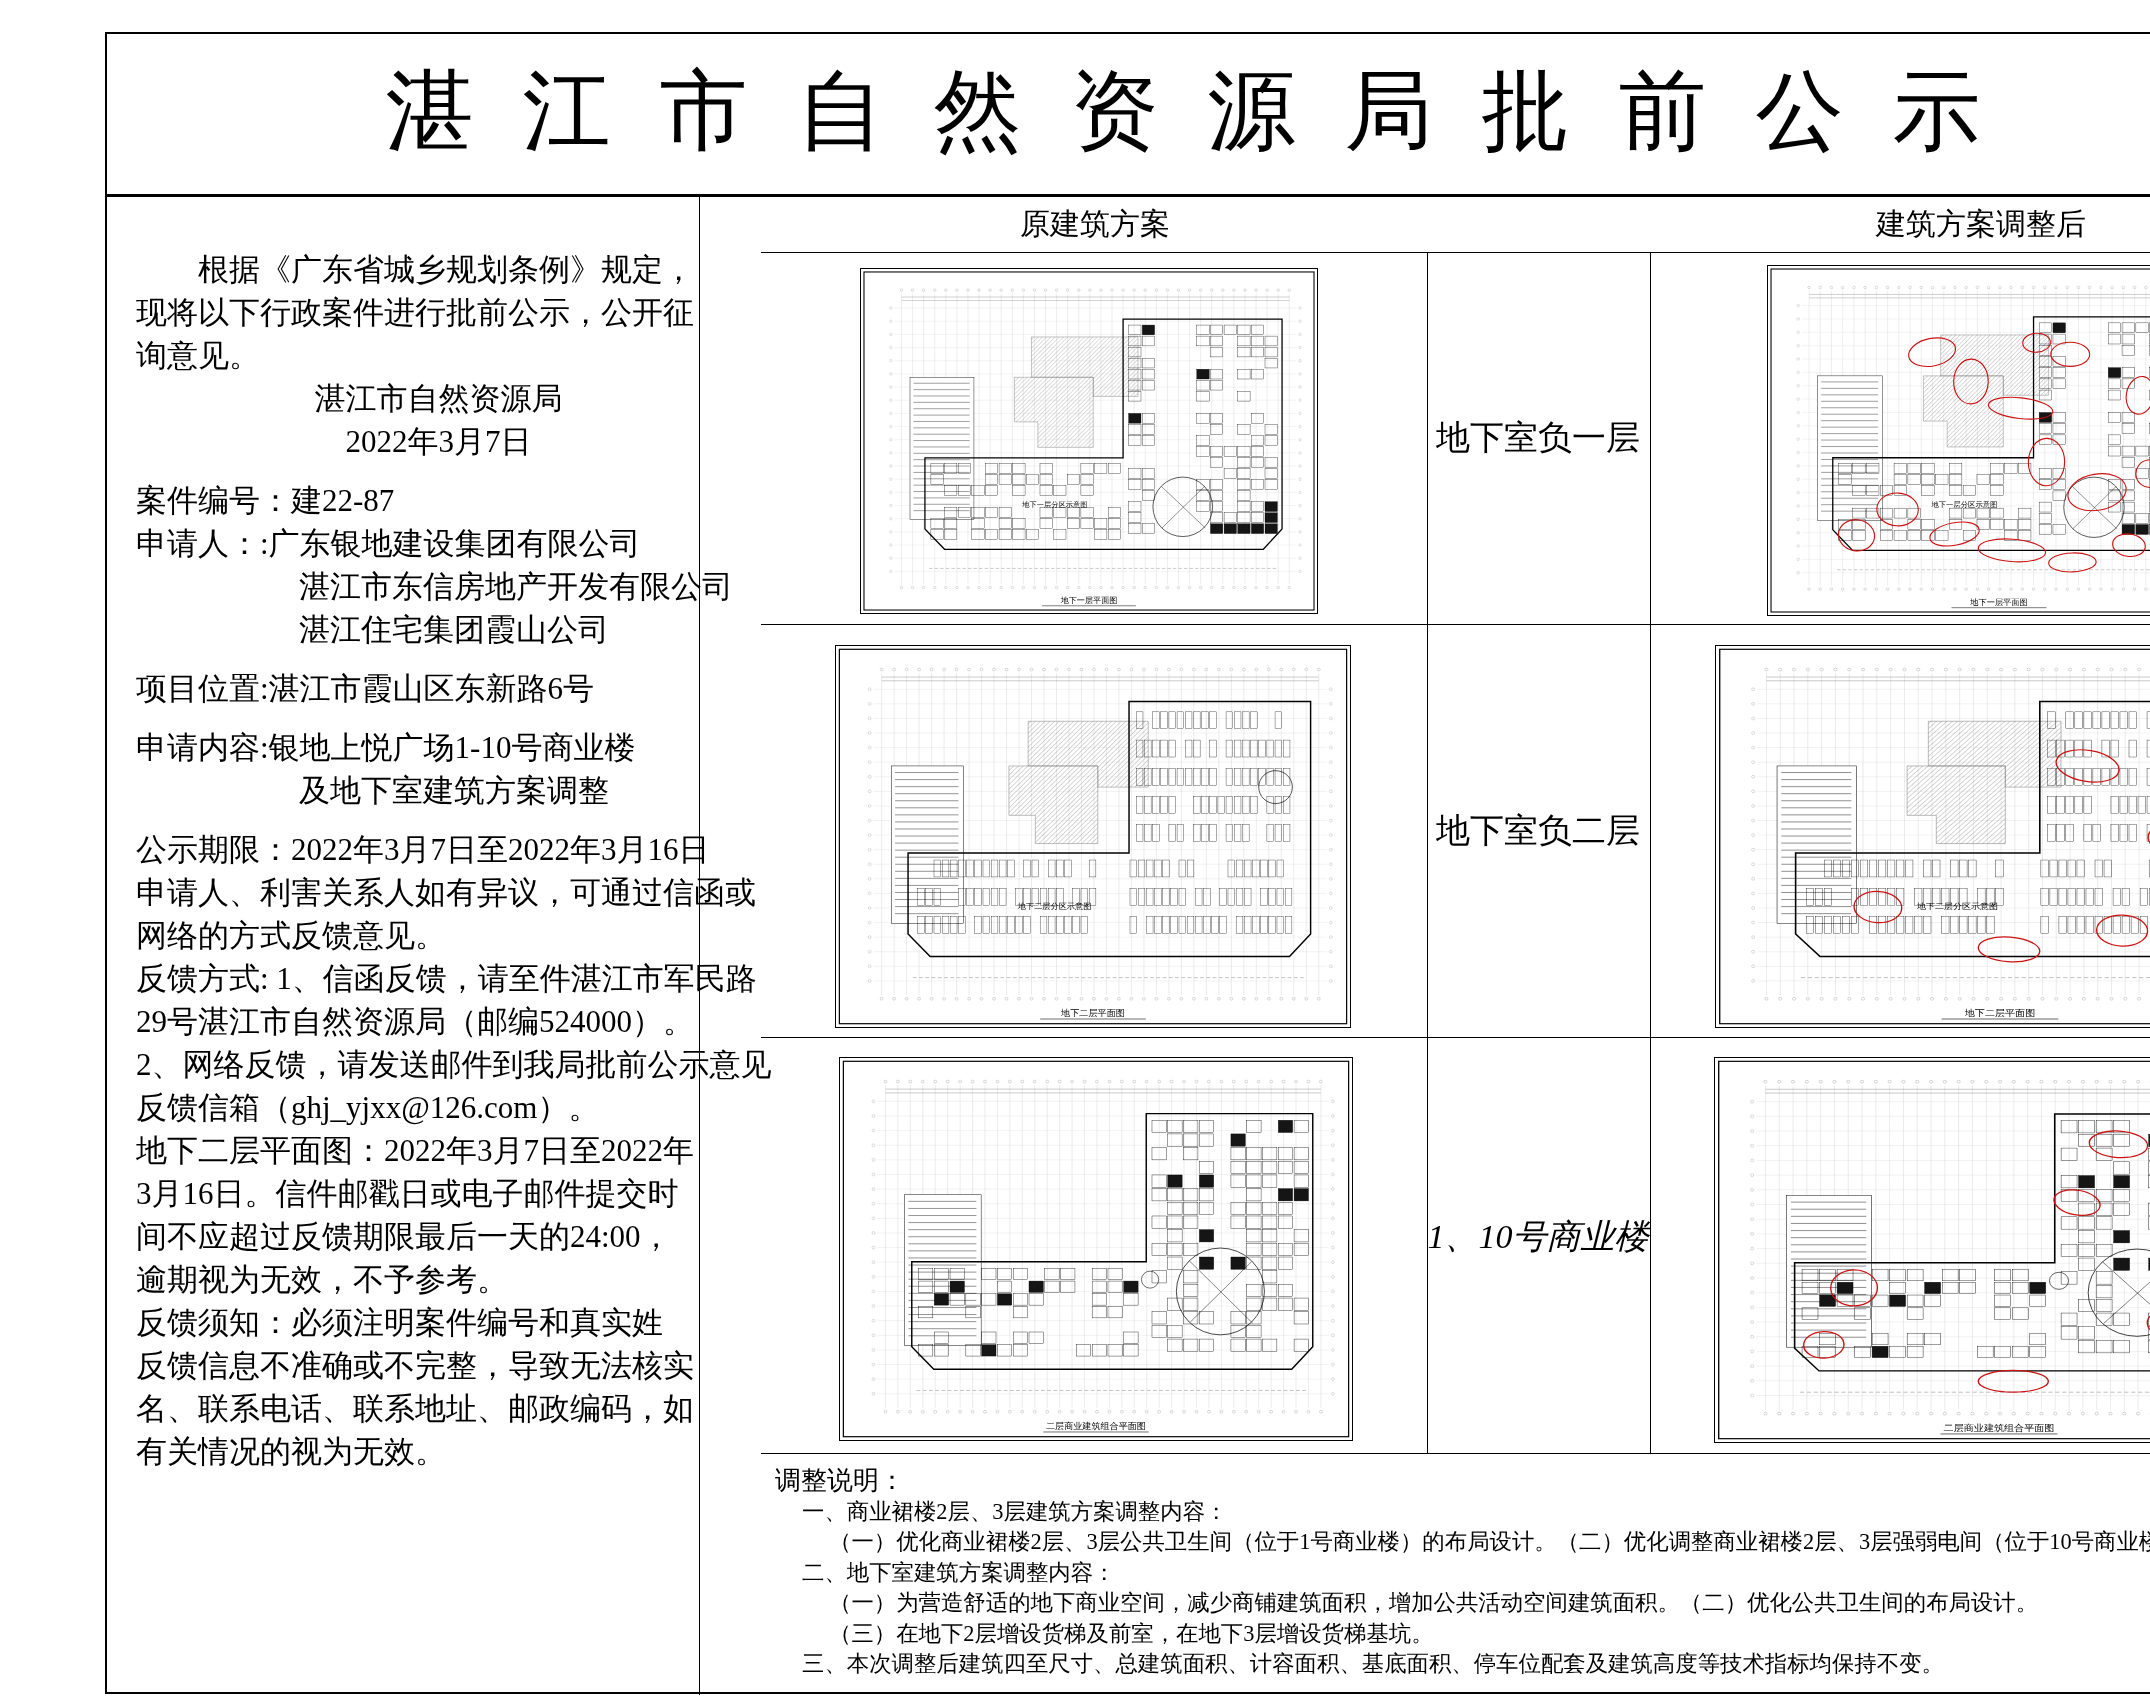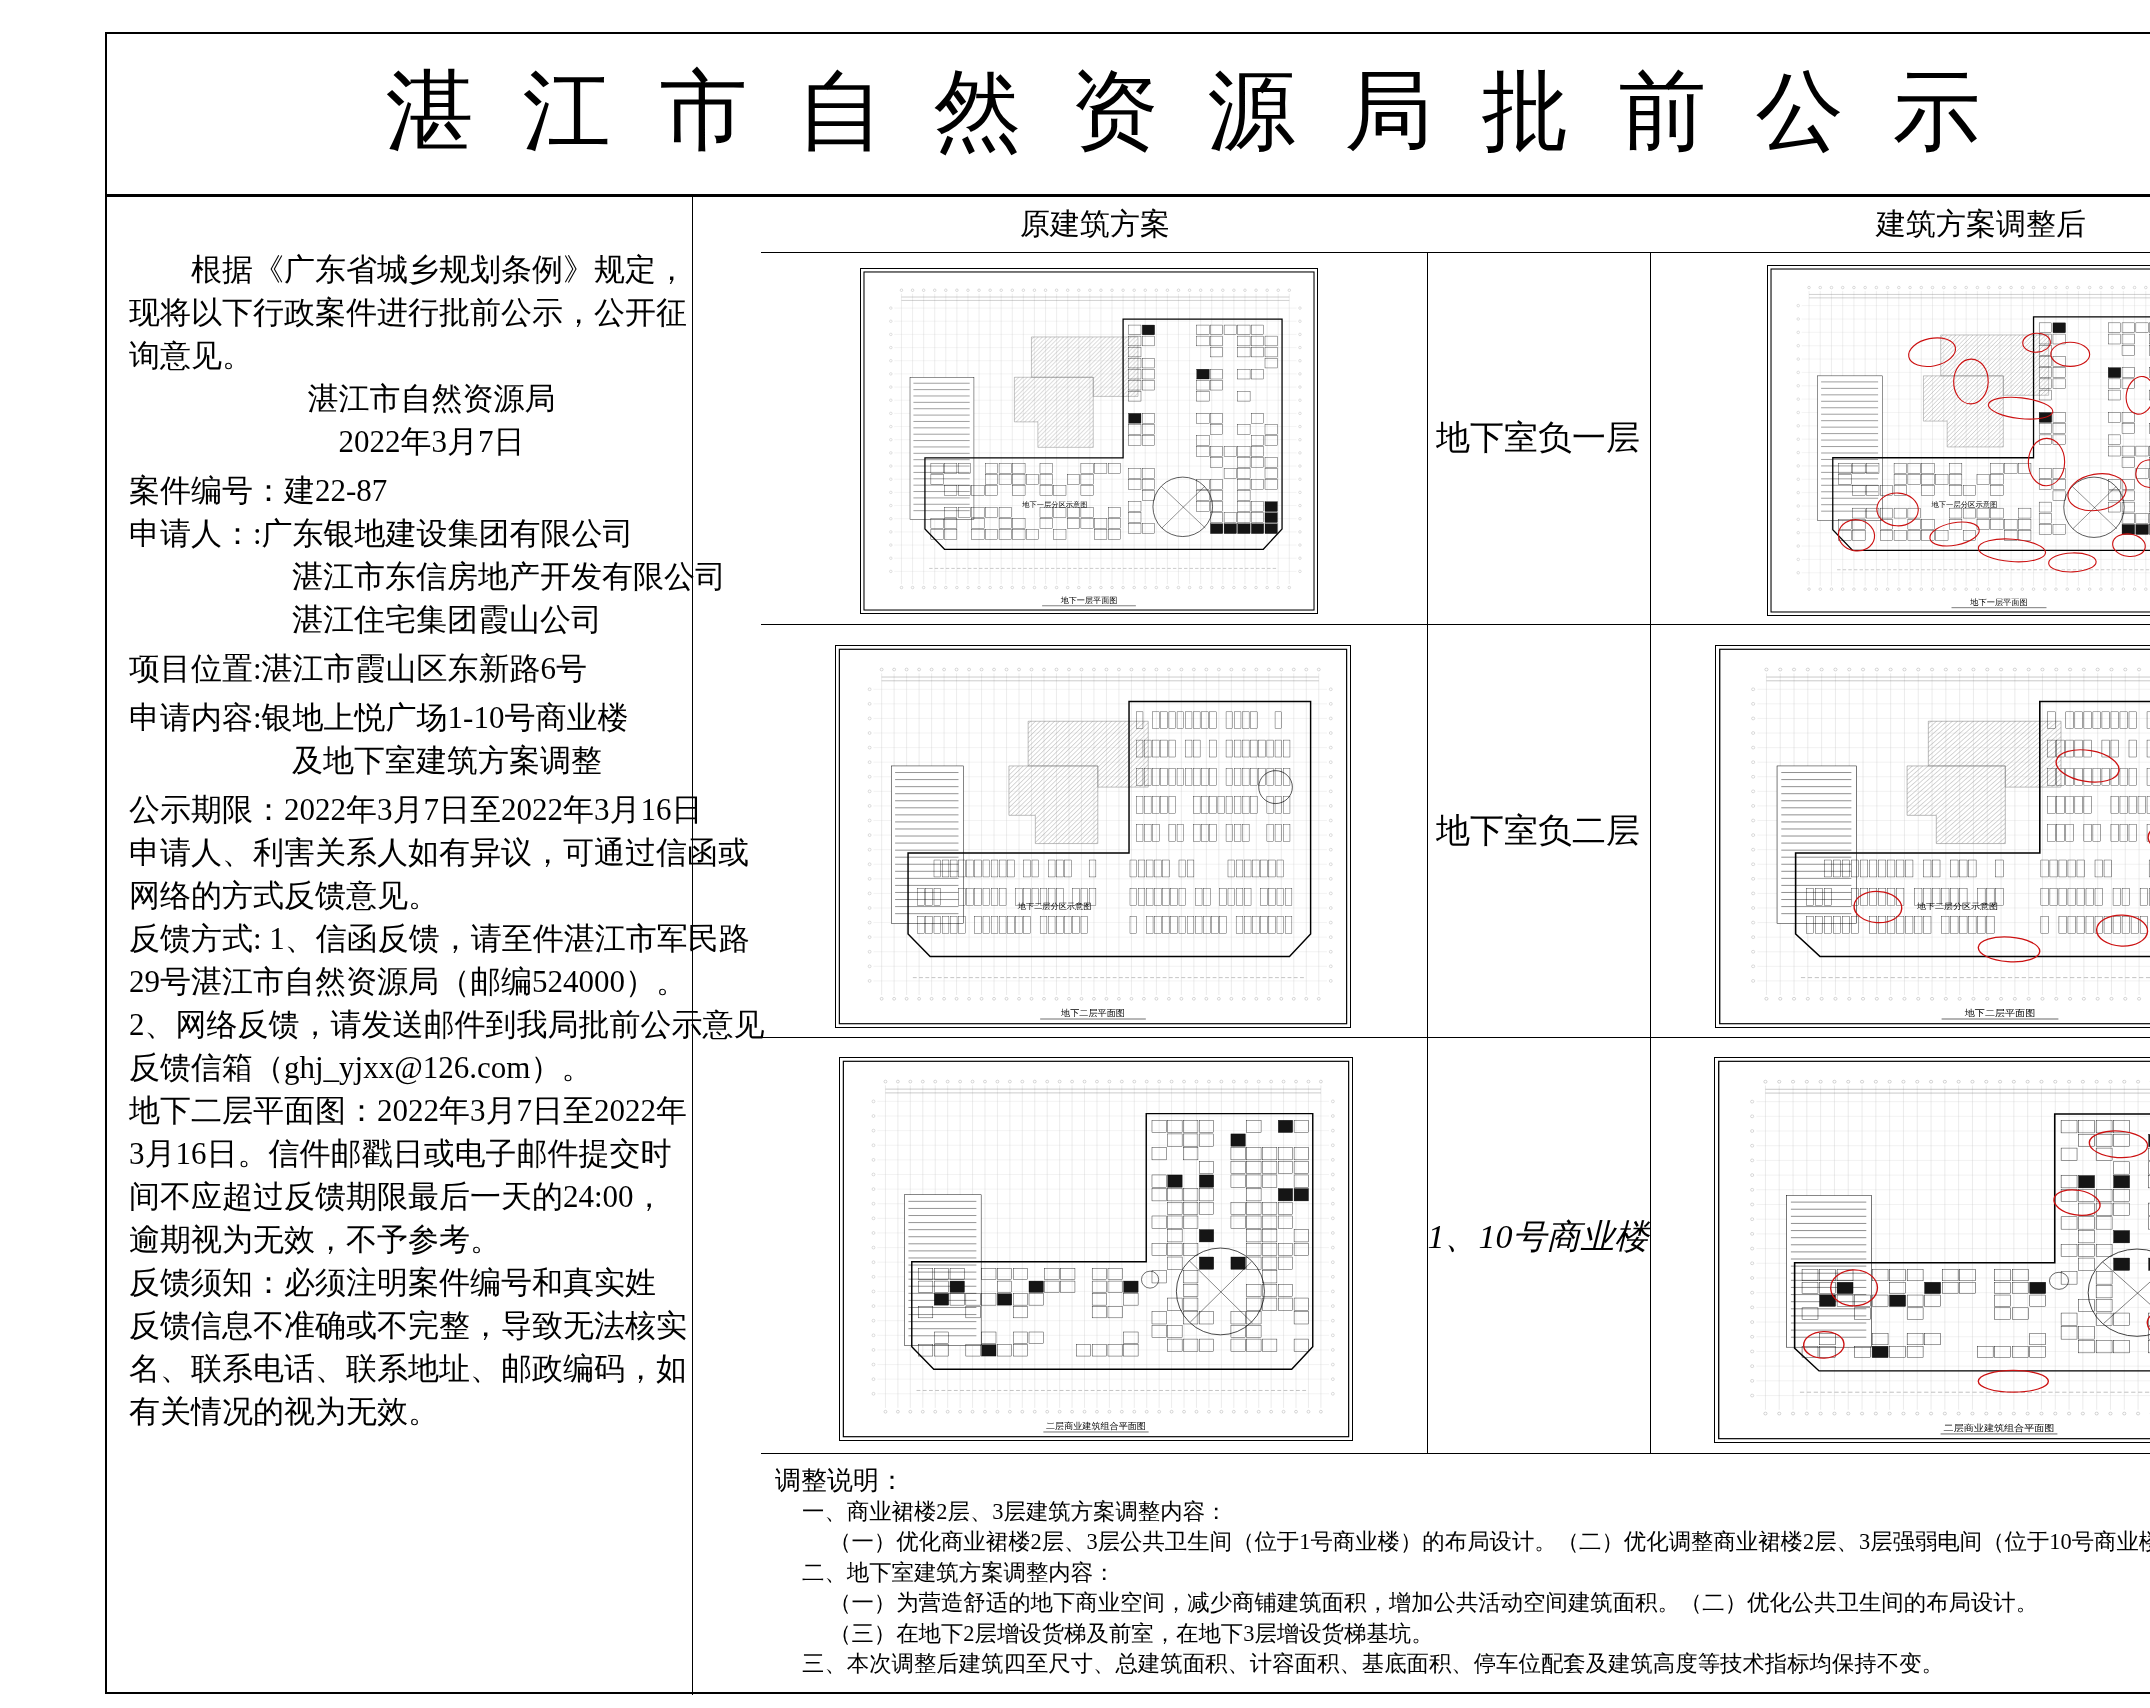--- a/index.html
+++ b/index.html
@@ -9,26 +9,26 @@
 
   
   .page-border{left:105px;top:32px;width:2205px;height:1662px;border:2.2px solid #000;}
 
   
   .title{left:105px;top:38px;width:2205px;height:148px;line-height:148px;text-align:center;
          font-size:88px;letter-spacing:49px;white-space:nowrap;}
   .title-sep{left:105px;top:194px;width:2205px;height:0;border-top:3px solid #000;}
 
   
-  .left-panel{left:105px;top:197px;width:588px;height:1498px;border-right:1.7px solid #000;
+  .left-panel{left:112px;top:197px;width:588px;height:1498px;border-right:1.7px solid #000;
               padding:51px 5.2px 0 24px;font-size:31px;line-height:43px;white-space:nowrap;}
   .left-panel .ind2{text-indent:62px;}
   .left-panel .indent{padding-left:163px;}
   .left-panel .ctr{text-align:center;padding-left:47px;}
-  .left-panel .gap{margin-top:6px;}
+  .left-panel .gap{margin-top:16px;}
 
   
   .hline{left:761px;width:1549px;height:0;border-top:1.7px solid #000;}
   .vline{width:0;border-left:1.7px solid #000;}
 
   .hdr-cell{top:197px;height:55px;display:flex;align-items:center;justify-content:center;
             font-size:30px;white-space:nowrap;}
   .row-label{left:1428px;width:220px;display:flex;align-items:center;justify-content:center;
              font-size:34px;white-space:nowrap;}
 

